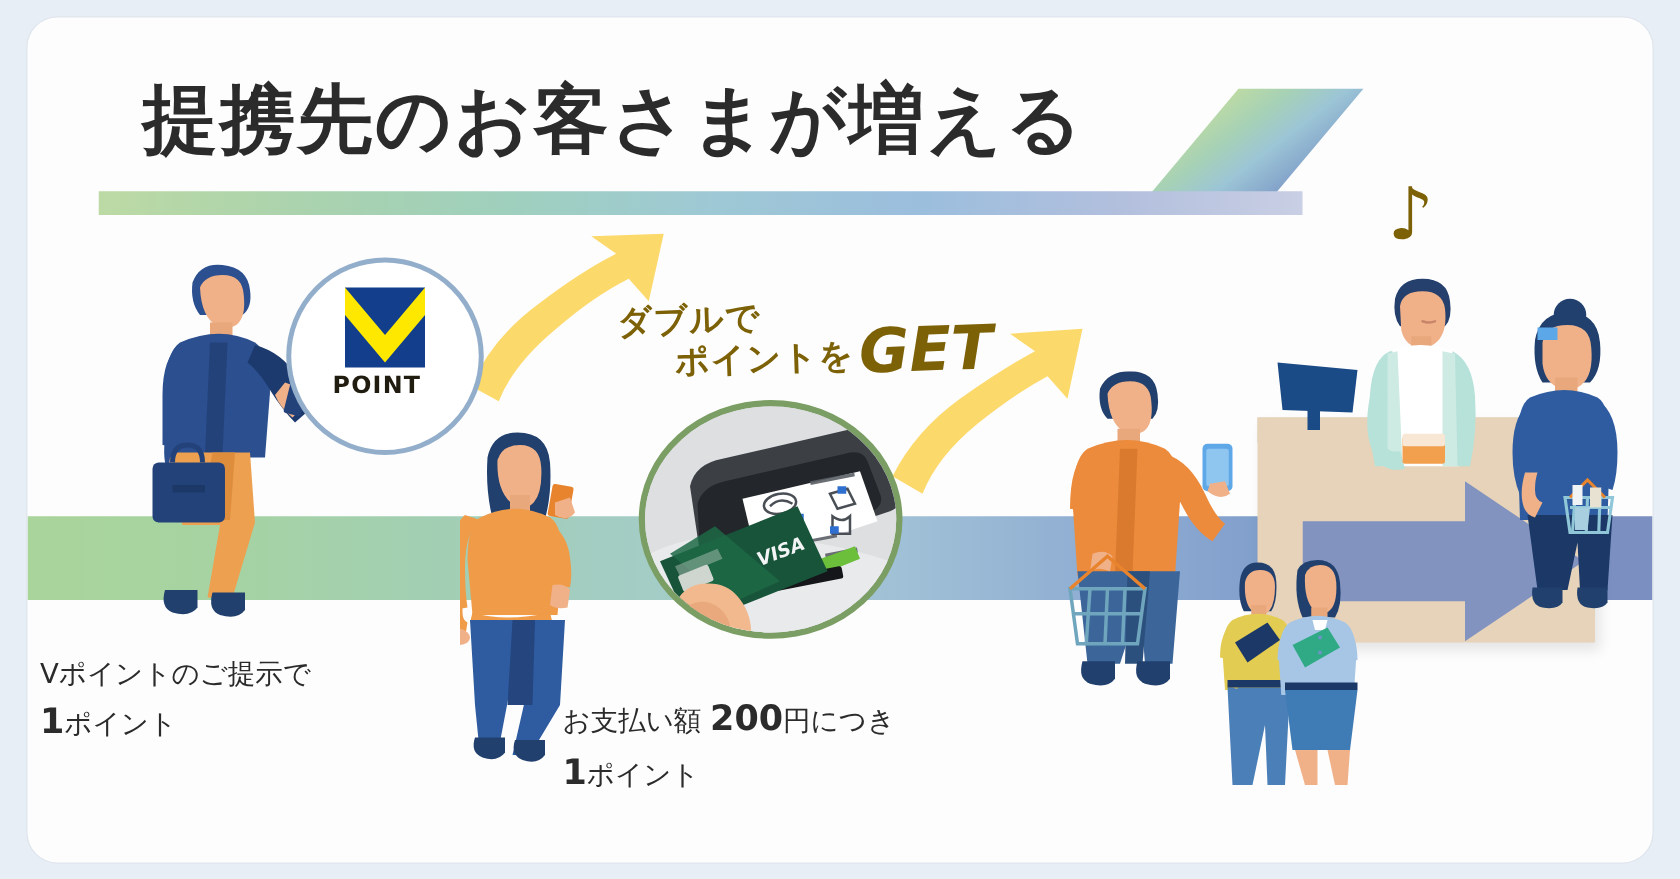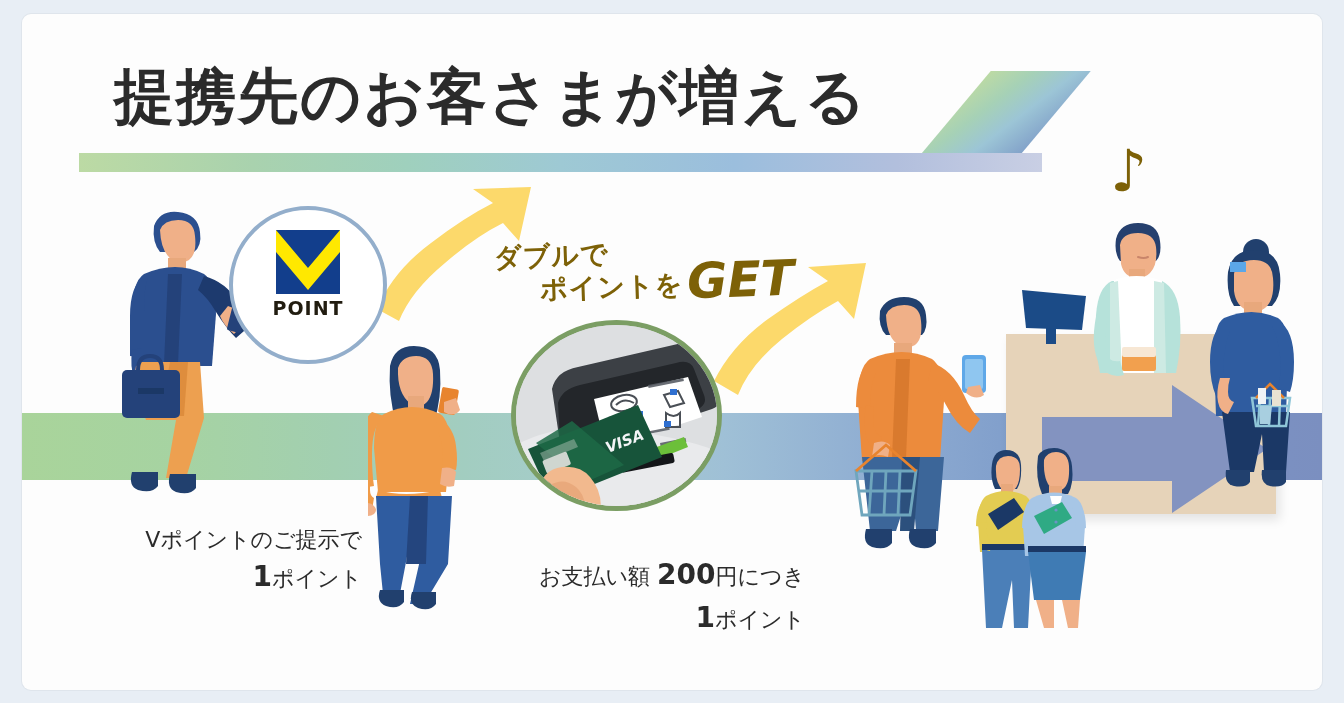--- a/index.html
+++ b/index.html
@@ -11,21 +11,21 @@
     overflow:hidden;
   }
   .page{
     position:absolute;left:0;top:0;width:1344px;height:703px;
     background:#e8eef5;
   }
   .card{
     position:absolute;left:22px;top:14px;
     width:1300px;height:676px;
     background:#fdfdfd;
-    border-radius:9px;
+    border-radius:24px;
     overflow:hidden;
     box-shadow:0 0 0 1px #dfe5ec;
   }
 
   
   .title{
     position:absolute;left:92px;top:52px;
     font-size:60px;font-weight:700;color:#2b2b2b;
     letter-spacing:2px;line-height:1;
     white-space:nowrap;
@@ -81,21 +81,21 @@
   }
   .vpoint-logo{
     position:absolute;left:254px;top:216px;width:64px;height:64px;
     background:#123e8c;
   }
   .vpoint-v{
     position:absolute;left:254px;top:216px;width:64px;height:64px;
   }
   .vpoint-text{
     position:absolute;left:244px;top:283px;width:84px;
-    text-align:center;
+    text-align:left;
     font-size:19px;font-weight:700;color:#211c10;
     letter-spacing:1px;
     font-family:"DejaVu Sans","Liberation Sans",sans-serif;
   }
 
   
   .terminal-circle{
     position:absolute;left:489px;top:306px;width:211px;height:191px;
     border-radius:50%;
     overflow:hidden;
@@ -130,21 +130,21 @@
 
   
   .note{
     position:absolute;left:1088px;top:128px;
     font-size:58px;color:#7d6107;line-height:1;
     font-family:"DejaVu Sans",sans-serif;
   }
 
   
   .caption{
-    position:absolute;text-align:right;
+    position:absolute;text-align:left;
     color:#2b2b2b;line-height:1.52;
     font-family:"DejaVu Sans","Liberation Sans",sans-serif;
   }
   .caption .ln{display:block;white-space:nowrap;font-size:22px;font-weight:500;}
   .caption .ln .em{font-size:28px;font-weight:700;}
   .caption-left{left:10px;top:509px;width:330px;}
   .caption-center{left:428px;top:540px;width:355px;}
 
   
   .fig{position:absolute;}

